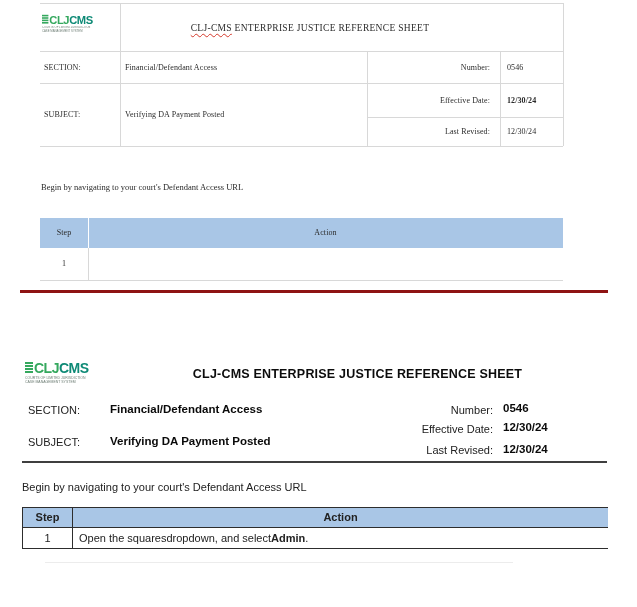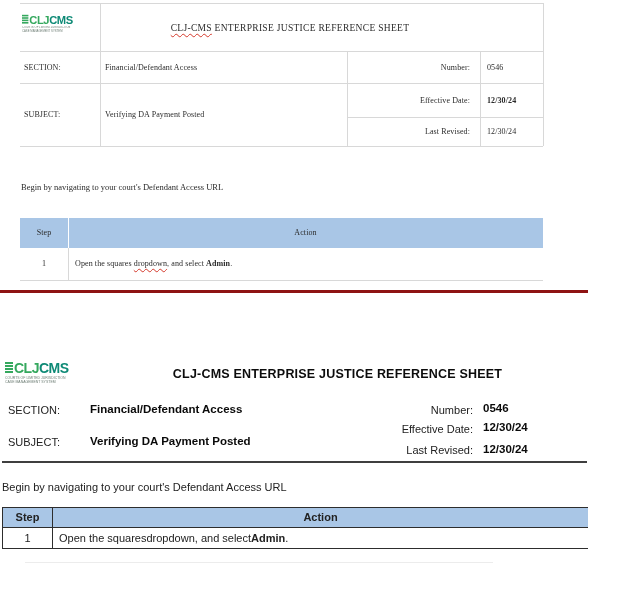--- a/index.html
+++ b/index.html
@@ -1,18 +1,18 @@
 <!DOCTYPE html>
 <html><head>
 <meta charset="utf-8">
 <style>
   * { margin:0; padding:0; box-sizing:border-box; }
   html,body { background:#fff; }
   #screen { position:relative; width:588px; height:607px; background:#fff; overflow:hidden;
-            font-family:"Liberation Sans", sans-serif; }
+            font-family:"Liberation Sans", sans-serif;margin-left:20px; }
   .abs { position:absolute; }
   .serif { font-family:"Liberation Serif", serif; color:#2b2b2b; }
   .sans  { font-family:"Liberation Sans", sans-serif; color:#1b1b1b; }
   .bold { font-weight:bold; }
   .gline { background:#d8d8d8; }
   .blue { background:#a9c6e6; }
   .rlabel { text-align:right; }
   .center { text-align:center; }
   .squiggle { text-decoration:underline wavy #d4392b; text-decoration-thickness:1px; text-underline-offset:2px; }
 
@@ -98,21 +98,20 @@
     <span class="abs serif" style="left:21px;top:182px;font-size:8.5px;">Begin by navigating to your court's Defendant Access URL</span>
 
     <div class="abs blue" style="left:20px;top:218px;width:523px;height:30px;"></div>
     <span class="abs serif t-body center" style="left:20px;top:218px;width:48px;line-height:30px;">Step</span>
     <div class="abs" style="left:68px;top:218px;width:1px;height:30px;background:#fff;"></div>
     <span class="abs serif t-body center" style="left:68px;top:218px;width:475px;line-height:30px;">Action</span>
 
     <div class="abs gline" style="left:20px;top:280px;width:523px;height:1px;"></div>
     <div class="abs gline" style="left:68px;top:248px;width:1px;height:33px;"></div>
     <span class="abs serif t-body center" style="left:20px;top:248px;width:48px;line-height:32px;">1</span>
-    <span class="abs serif t-body" style="left:75px;top:259px;"><span>Open the squares </span><span class="squiggle">dropdown</span><span>, and select </span><span class="bold">Admin</span><span>.</span></span>
   </div>
 
   <div class="abs" style="left:0;top:290px;width:637px;height:3px;background:#8e1313;"></div>
 
   <div class="abs" style="left:0;top:293px;width:637px;height:314px;">
 
     <div class="abs" style="left:5px;top:68px;">
       <div class="logo">
         <div class="logo-row">
           <span class="logo-bars">

